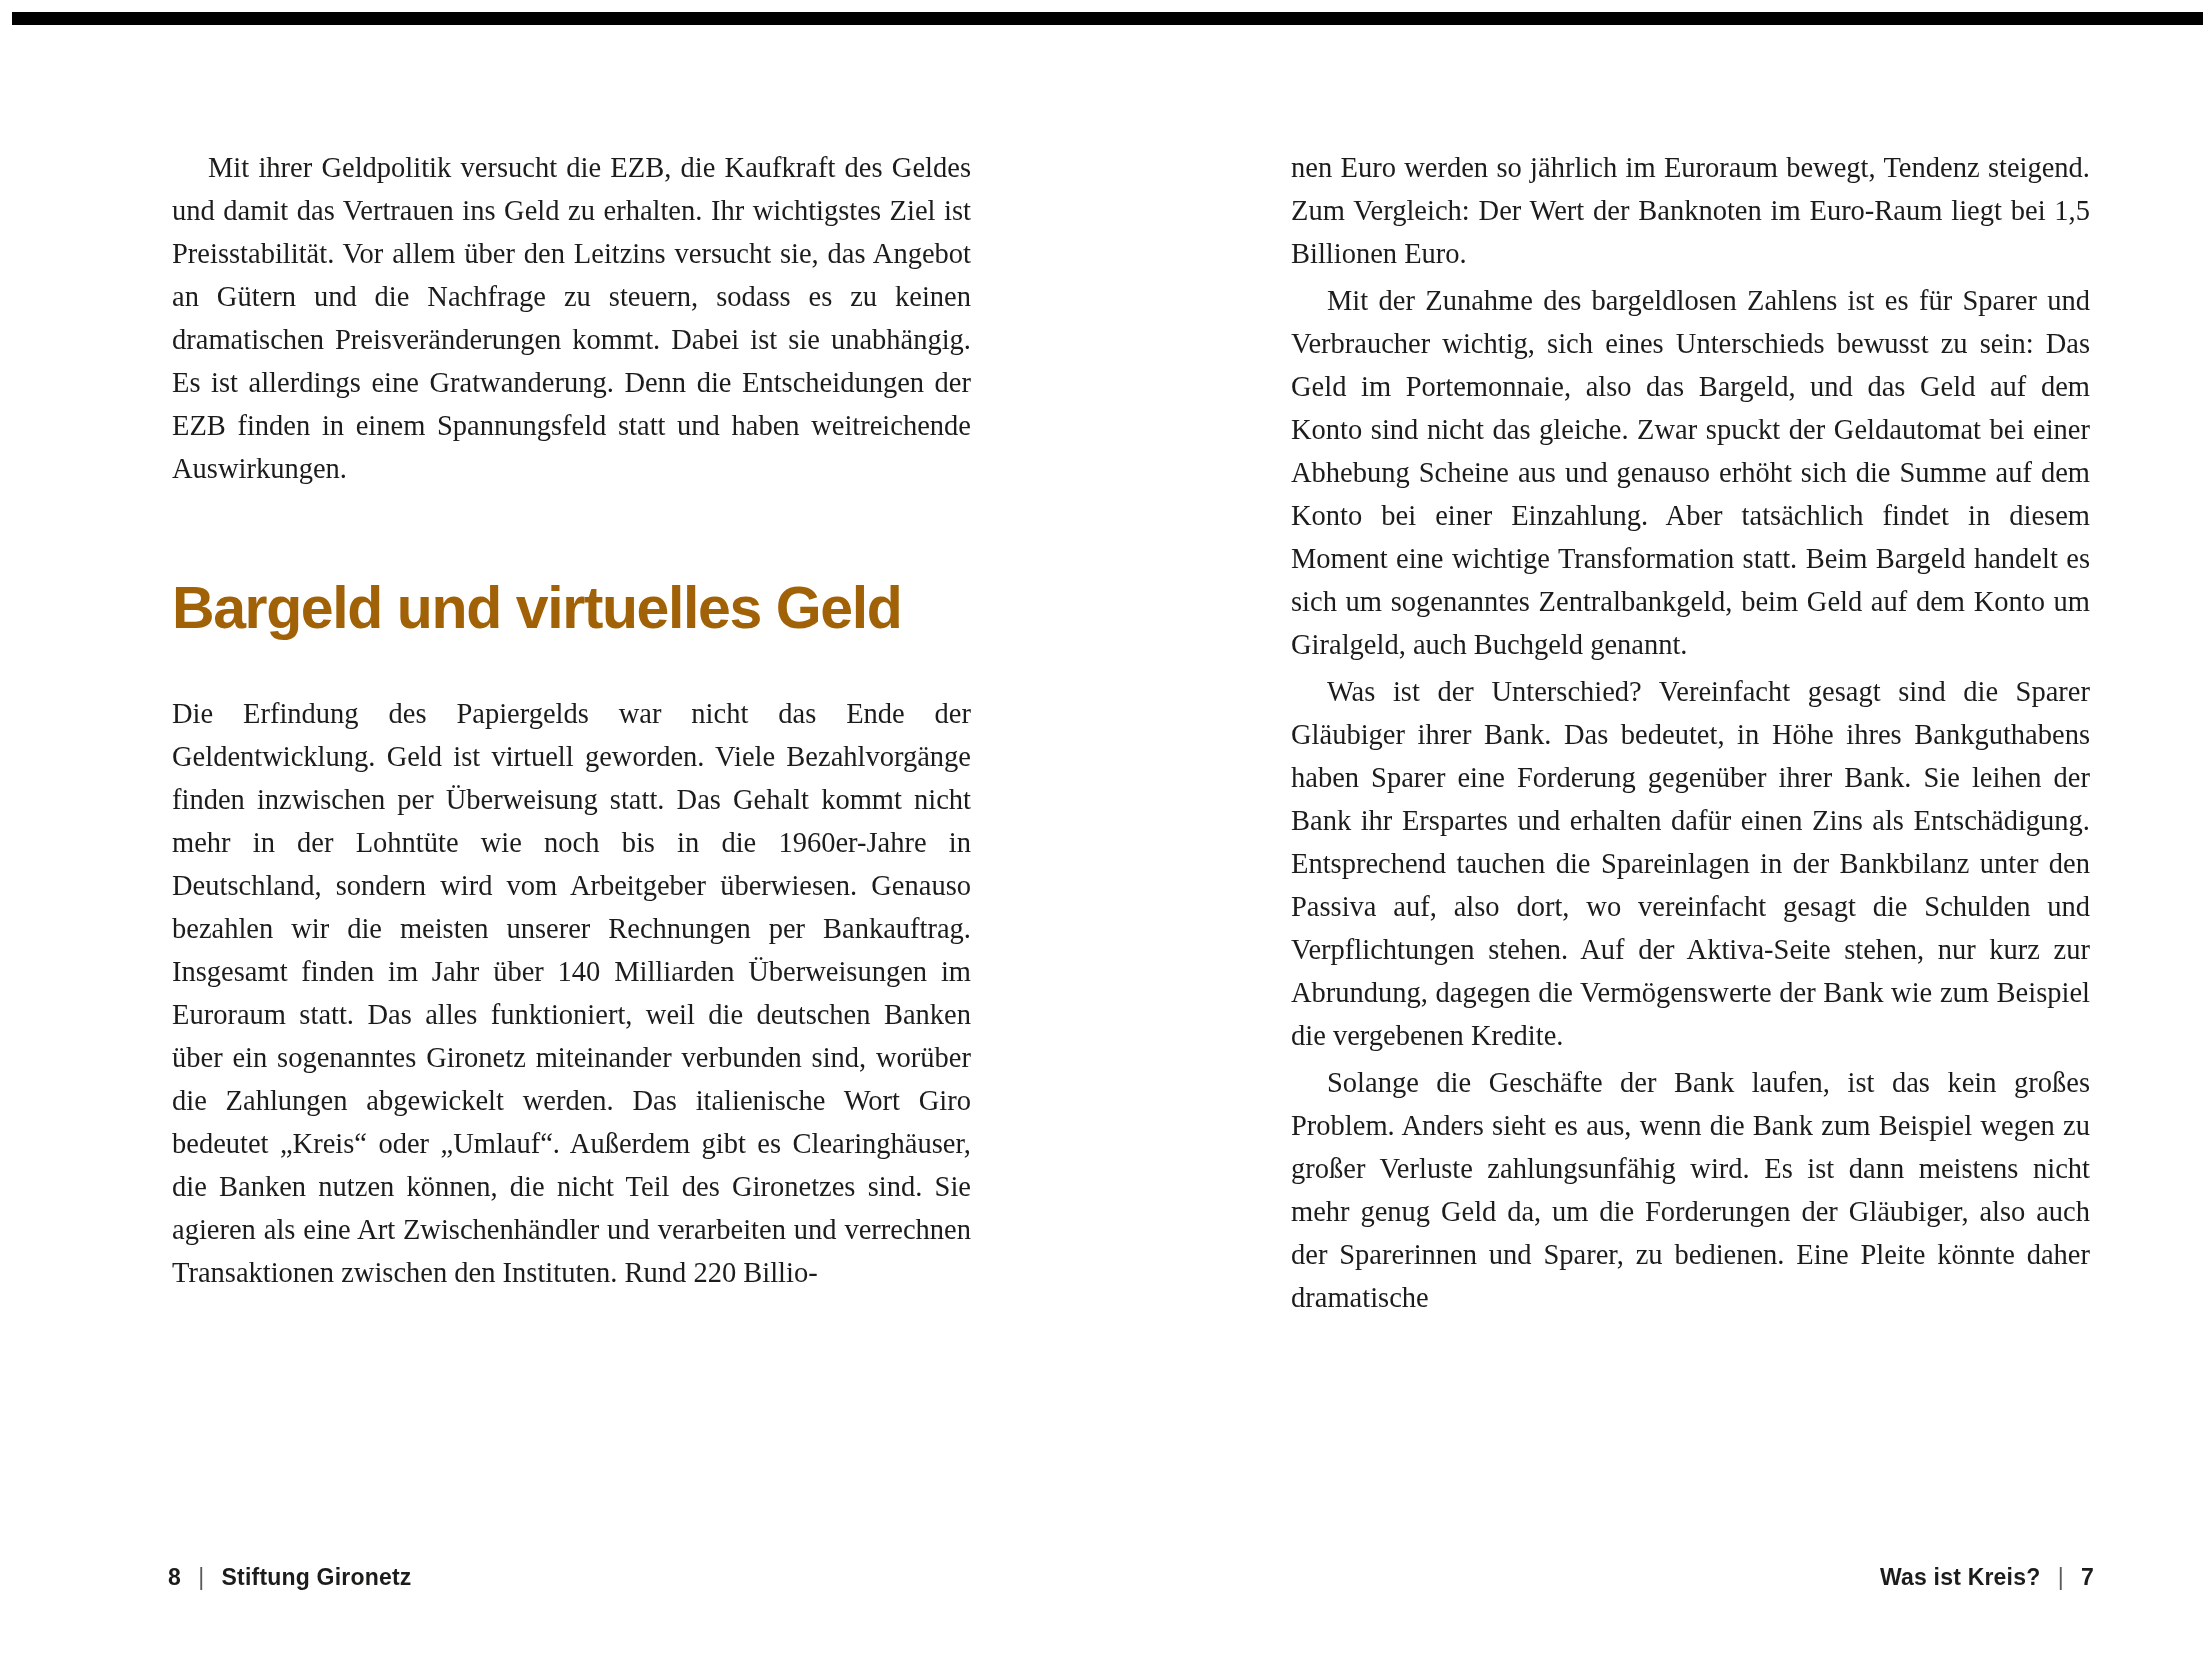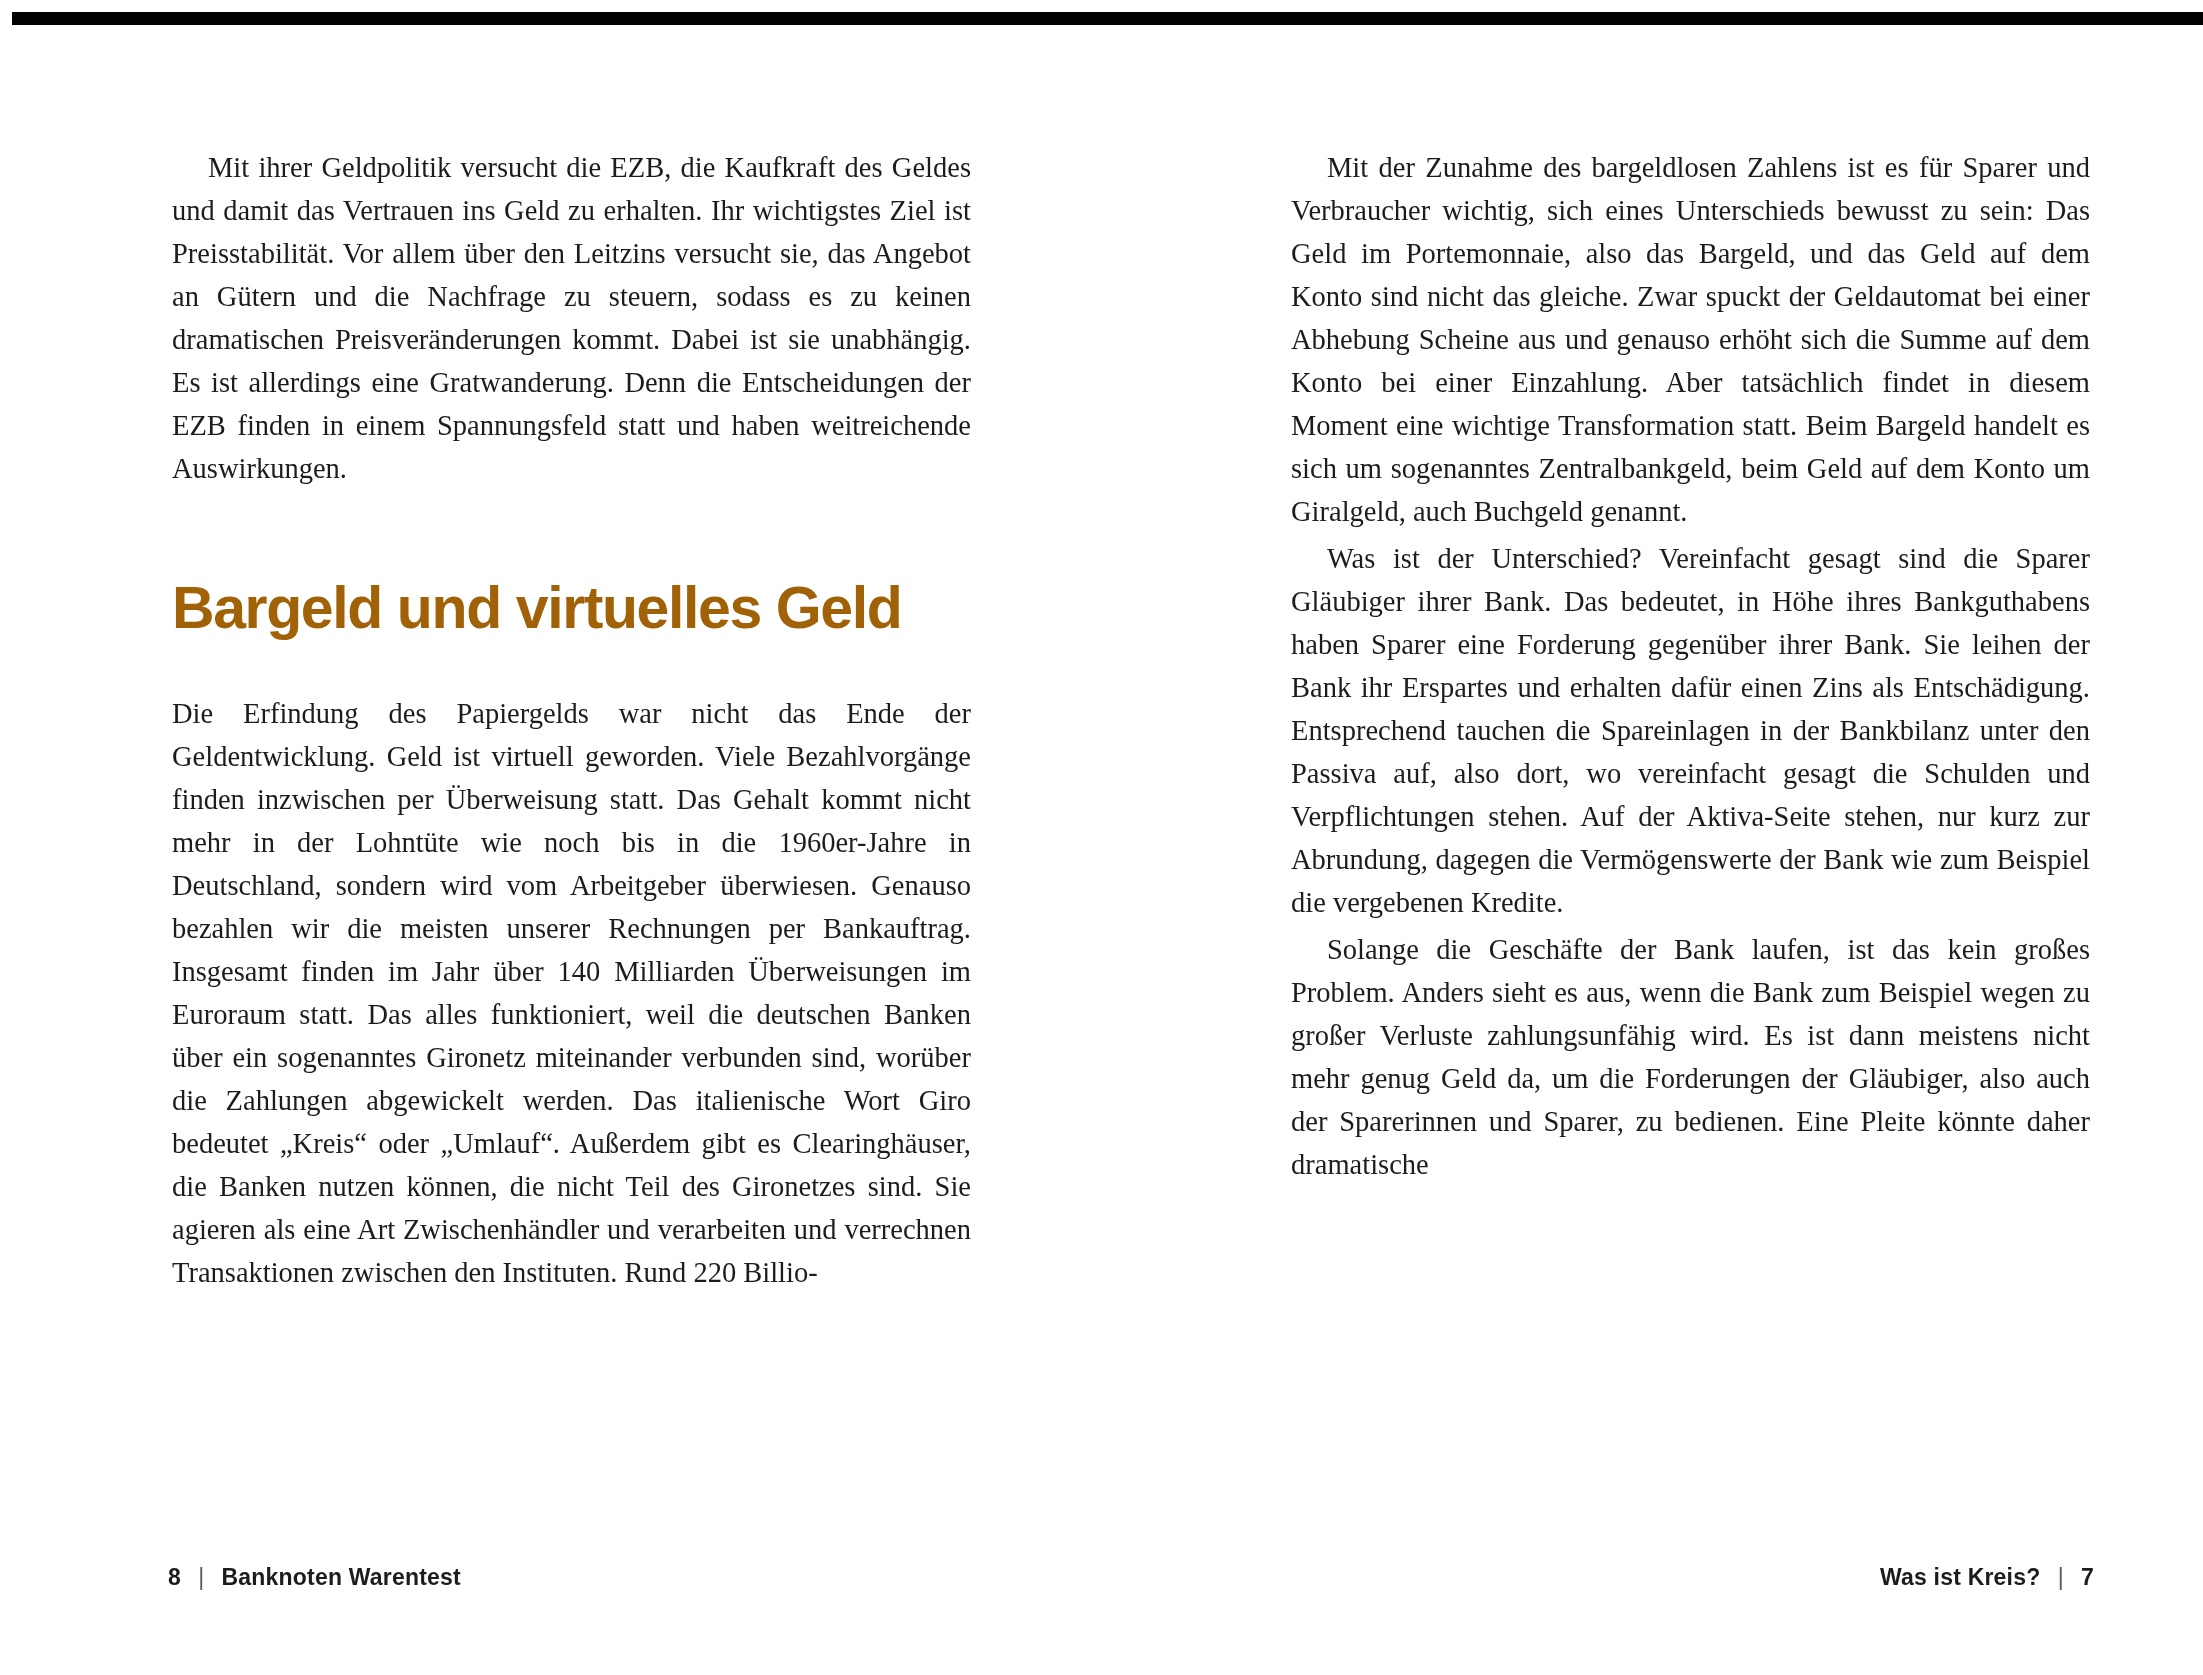--- a/index.html
+++ b/index.html
@@ -72,26 +72,27 @@
 <section class="page-column left">
   <div class="body-text">
     <p class="indent">Mit ihrer Geldpolitik versucht die EZB, die Kaufkraft des Geldes und damit das Vertrauen ins Geld zu erhalten. Ihr wichtigstes Ziel ist Preisstabilität. Vor allem über den Leitzins versucht sie, das Angebot an Gütern und die Nachfrage zu steuern, sodass es zu keinen dramatischen Preisveränderungen kommt. Dabei ist sie unabhängig. Es ist allerdings eine Gratwanderung. Denn die Entscheidungen der EZB finden in einem Spannungsfeld statt und haben weitreichende Auswirkungen.</p>
     <h1 class="section-heading">Bargeld und virtuelles Geld</h1>
     <p>Die Erfindung des Papiergelds war nicht das Ende der Geldentwicklung. Geld ist virtuell geworden. Viele Bezahlvorgänge finden inzwischen per Überweisung statt. Das Gehalt kommt nicht mehr in der Lohntüte wie noch bis in die 1960er-Jahre in Deutschland, sondern wird vom Arbeitgeber überwiesen. Genauso bezahlen wir die meisten unserer Rechnungen per Bankauftrag. Insgesamt finden im Jahr über 140 Milliarden Überweisungen im Euroraum statt. Das alles funktioniert, weil die deutschen Banken über ein sogenanntes Gironetz miteinander verbunden sind, worüber die Zahlungen abgewickelt werden. Das italienische Wort Giro bedeutet „Kreis“ oder „Umlauf“. Außerdem gibt es Clearinghäuser, die Banken nutzen können, die nicht Teil des Gironetzes sind. Sie agieren als eine Art Zwischenhändler und verarbeiten und verrechnen Transaktionen zwischen den Instituten. Rund 220 Billio-</p>
   </div>
 </section>
 
 <section class="page-column right">
   <div class="body-text">
+    <p>nen Euro werden so jährlich im Euroraum bewegt, Tendenz steigend. Zum Vergleich: Der Wert der Banknoten im Euro-Raum liegt bei 1,5 Billionen Euro.</p>
     <p class="indent">Mit der Zunahme des bargeldlosen Zahlens ist es für Sparer und Verbraucher wichtig, sich eines Unterschieds bewusst zu sein: Das Geld im Portemonnaie, also das Bargeld, und das Geld auf dem Konto sind nicht das gleiche. Zwar spuckt der Geldautomat bei einer Abhebung Scheine aus und genauso erhöht sich die Summe auf dem Konto bei einer Einzahlung. Aber tatsächlich findet in diesem Moment eine wichtige Transformation statt. Beim Bargeld handelt es sich um sogenanntes Zentralbankgeld, beim Geld auf dem Konto um Giralgeld, auch Buchgeld genannt.</p>
     <p class="indent">Was ist der Unterschied? Vereinfacht gesagt sind die Sparer Gläubiger ihrer Bank. Das bedeutet, in Höhe ihres Bankguthabens haben Sparer eine Forderung gegenüber ihrer Bank. Sie leihen der Bank ihr Erspartes und erhalten dafür einen Zins als Entschädigung. Entsprechend tauchen die Spareinlagen in der Bankbilanz unter den Passiva auf, also dort, wo vereinfacht gesagt die Schulden und Verpflichtungen stehen. Auf der Aktiva-Seite stehen, nur kurz zur Abrundung, dagegen die Vermögenswerte der Bank wie zum Beispiel die vergebenen Kredite.</p>
     <p class="indent">Solange die Geschäfte der Bank laufen, ist das kein großes Problem. Anders sieht es aus, wenn die Bank zum Beispiel wegen zu großer Verluste zahlungsunfähig wird. Es ist dann meistens nicht mehr genug Geld da, um die Forderungen der Gläubiger, also auch der Sparerinnen und Sparer, zu bedienen. Eine Pleite könnte daher dramatische</p>
   </div>
 </section>
 
 <footer class="footer left-footer">
-  <span>8</span><span class="separator">|</span><span>Banknoten Warentest</span>
+  <span>8</span><span class="separator">|</span><span>Stiftung Gironetz</span>
 </footer>
 
 <footer class="footer right-footer">
   <span>Was ist Kreis?</span><span class="separator">|</span><span>7</span>
 </footer>
 
 
 </body></html>

